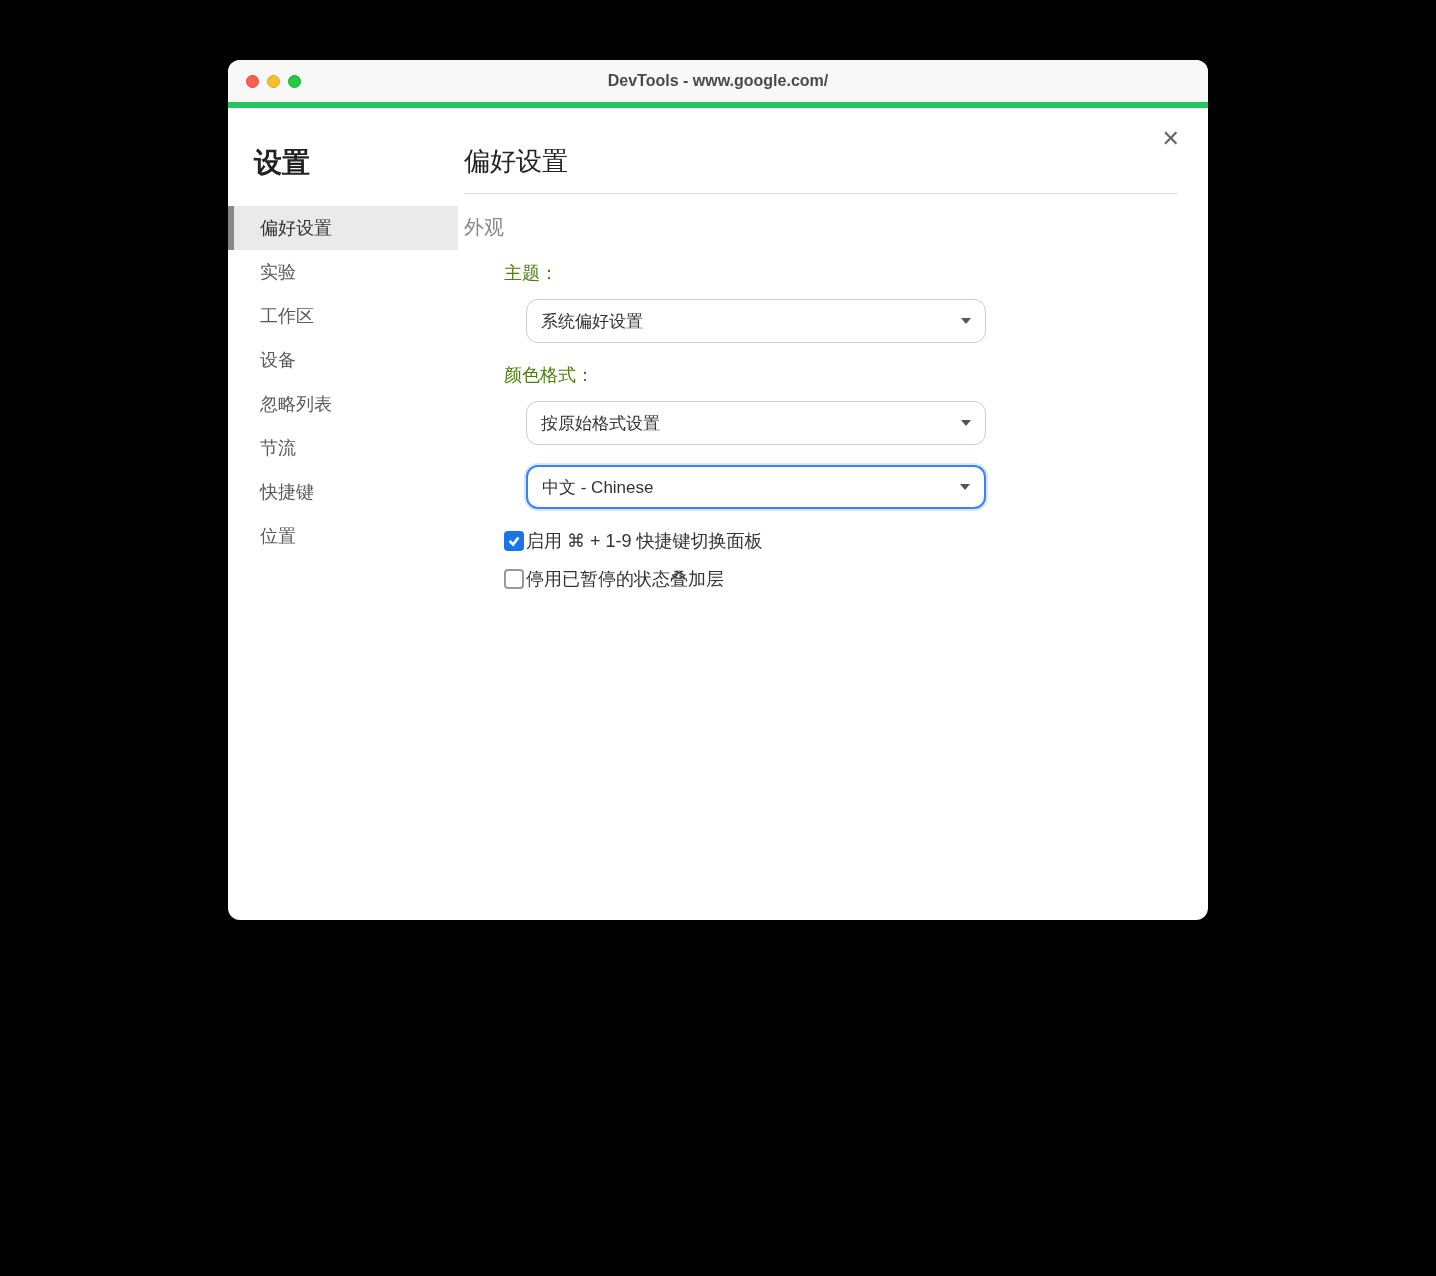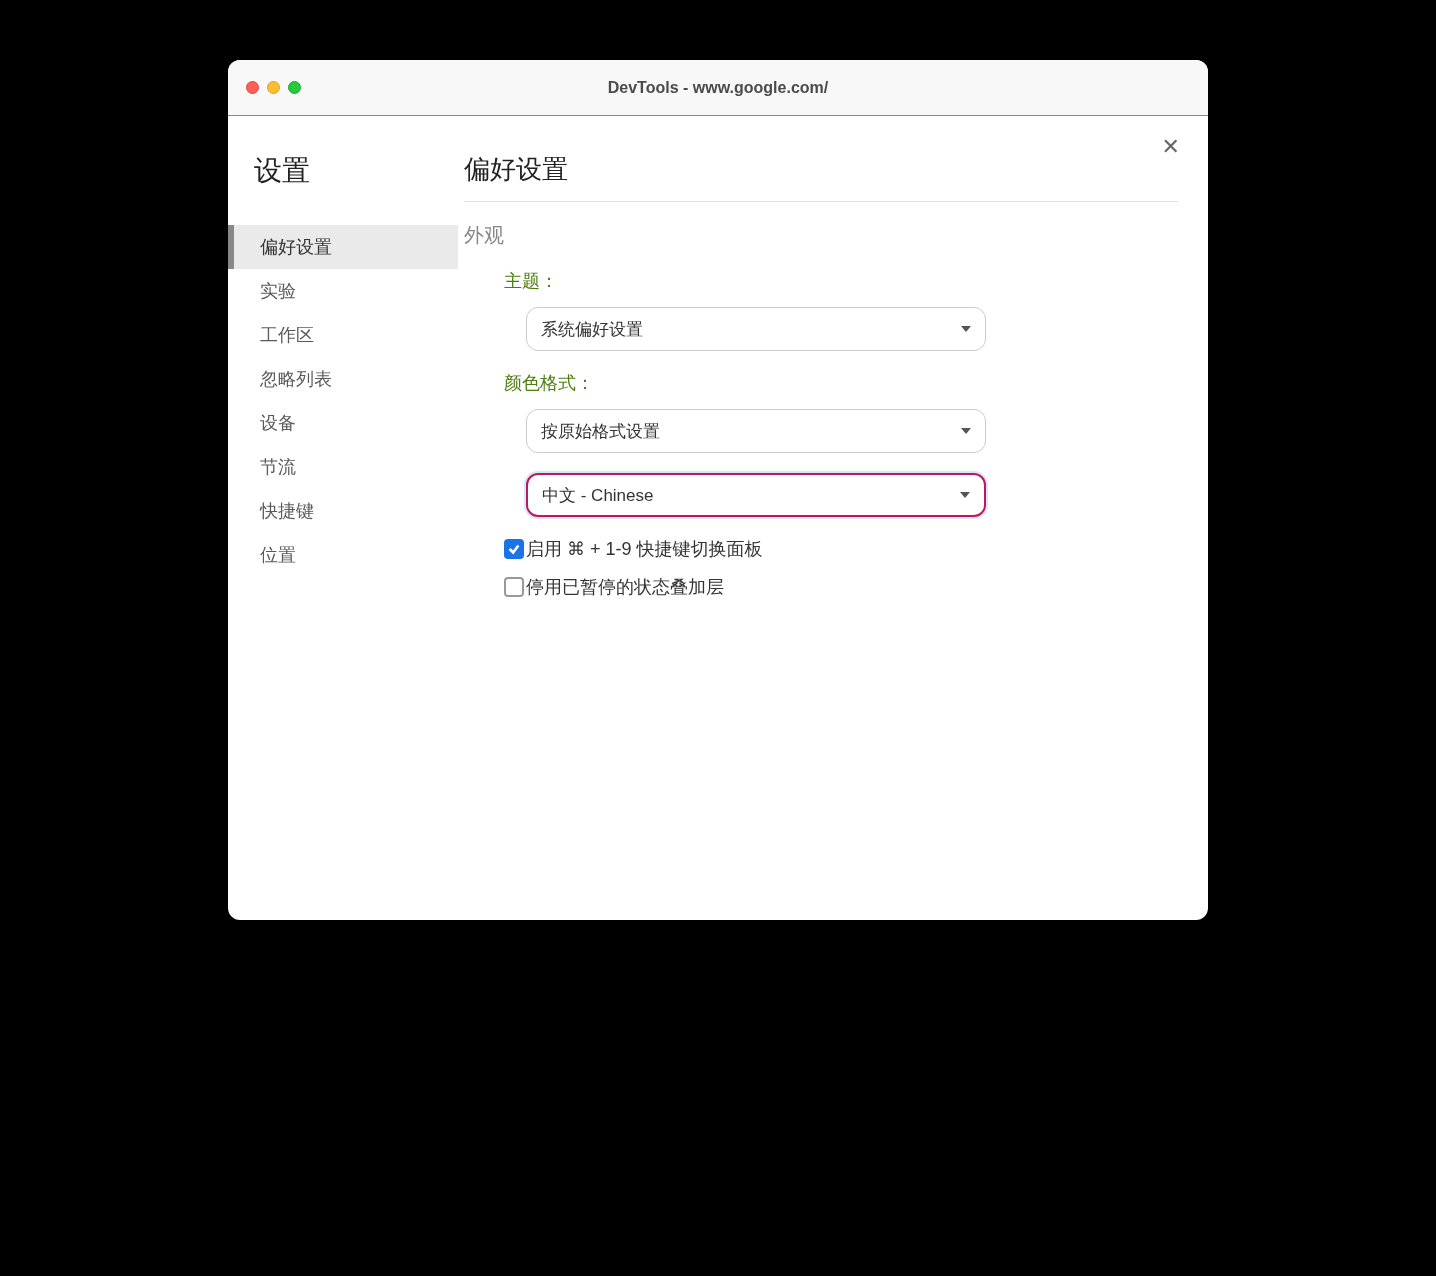--- a/index.html
+++ b/index.html
@@ -21,25 +21,25 @@
       width: 980px;
       height: 860px;
       background: #fff;
       border-radius: 12px;
       box-shadow: 0 20px 60px rgba(0,0,0,0.5);
       overflow: hidden;
       display: flex;
       flex-direction: column;
     }
     .titlebar {
-      height: 56px;
+      height: 48px;
       display: flex;
       align-items: center;
       position: relative;
-      border-bottom: 1px solid #22c55e;
+      border-bottom: 6px solid #22c55e;
       background: #f8f8f8;
     }
     .traffic-lights {
       display: flex;
       gap: 8px;
       padding-left: 18px;
     }
     .traffic-light {
       width: 13px;
       height: 13px;
@@ -72,23 +72,23 @@
       font-weight: 400;
       line-height: 1;
     }
     .sidebar {
       width: 230px;
       padding-top: 36px;
       flex-shrink: 0;
     }
     .sidebar-title {
       font-size: 28px;
-      font-weight: 400;
+      font-weight: 700;
       padding-left: 26px;
-      padding-bottom: 35px;
+      padding-bottom: 24px;
       color: #222;
     }
     .sidebar-item {
       padding: 10px 26px;
       font-size: 18px;
       color: #5a5a5a;
       cursor: pointer;
       border-left: 6px solid transparent;
     }
     .sidebar-item.active {
@@ -133,21 +133,21 @@
       background: #fff;
       display: flex;
       align-items: center;
       justify-content: space-between;
       padding: 0 14px;
       font-size: 17px;
       color: #333;
       cursor: pointer;
     }
     .select.focused {
-      border: 2px solid #be185d;
+      border: 2px solid #3b82f6;
       box-shadow: 0 0 0 2px rgba(100,150,255,0.25);
     }
     .select .caret {
       width: 0;
       height: 0;
       border-left: 5px solid transparent;
       border-right: 5px solid transparent;
       border-top: 6px solid #555;
     }
     .checkbox-row {
@@ -205,24 +205,24 @@
       <div class="sidebar-item active">
         <span>偏好设置</span>
       </div>
       <div class="sidebar-item">
         <span>实验</span>
       </div>
       <div class="sidebar-item">
         <span>工作区</span>
       </div>
       <div class="sidebar-item">
+        <span>设备</span>
+      </div>
+      <div class="sidebar-item">
         <span>忽略列表</span>
-      </div>
-      <div class="sidebar-item">
-        <span>设备</span>
       </div>
       <div class="sidebar-item">
         <span>节流</span>
       </div>
       <div class="sidebar-item">
         <span>快捷键</span>
       </div>
       <div class="sidebar-item">
         <span>位置</span>
       </div>

